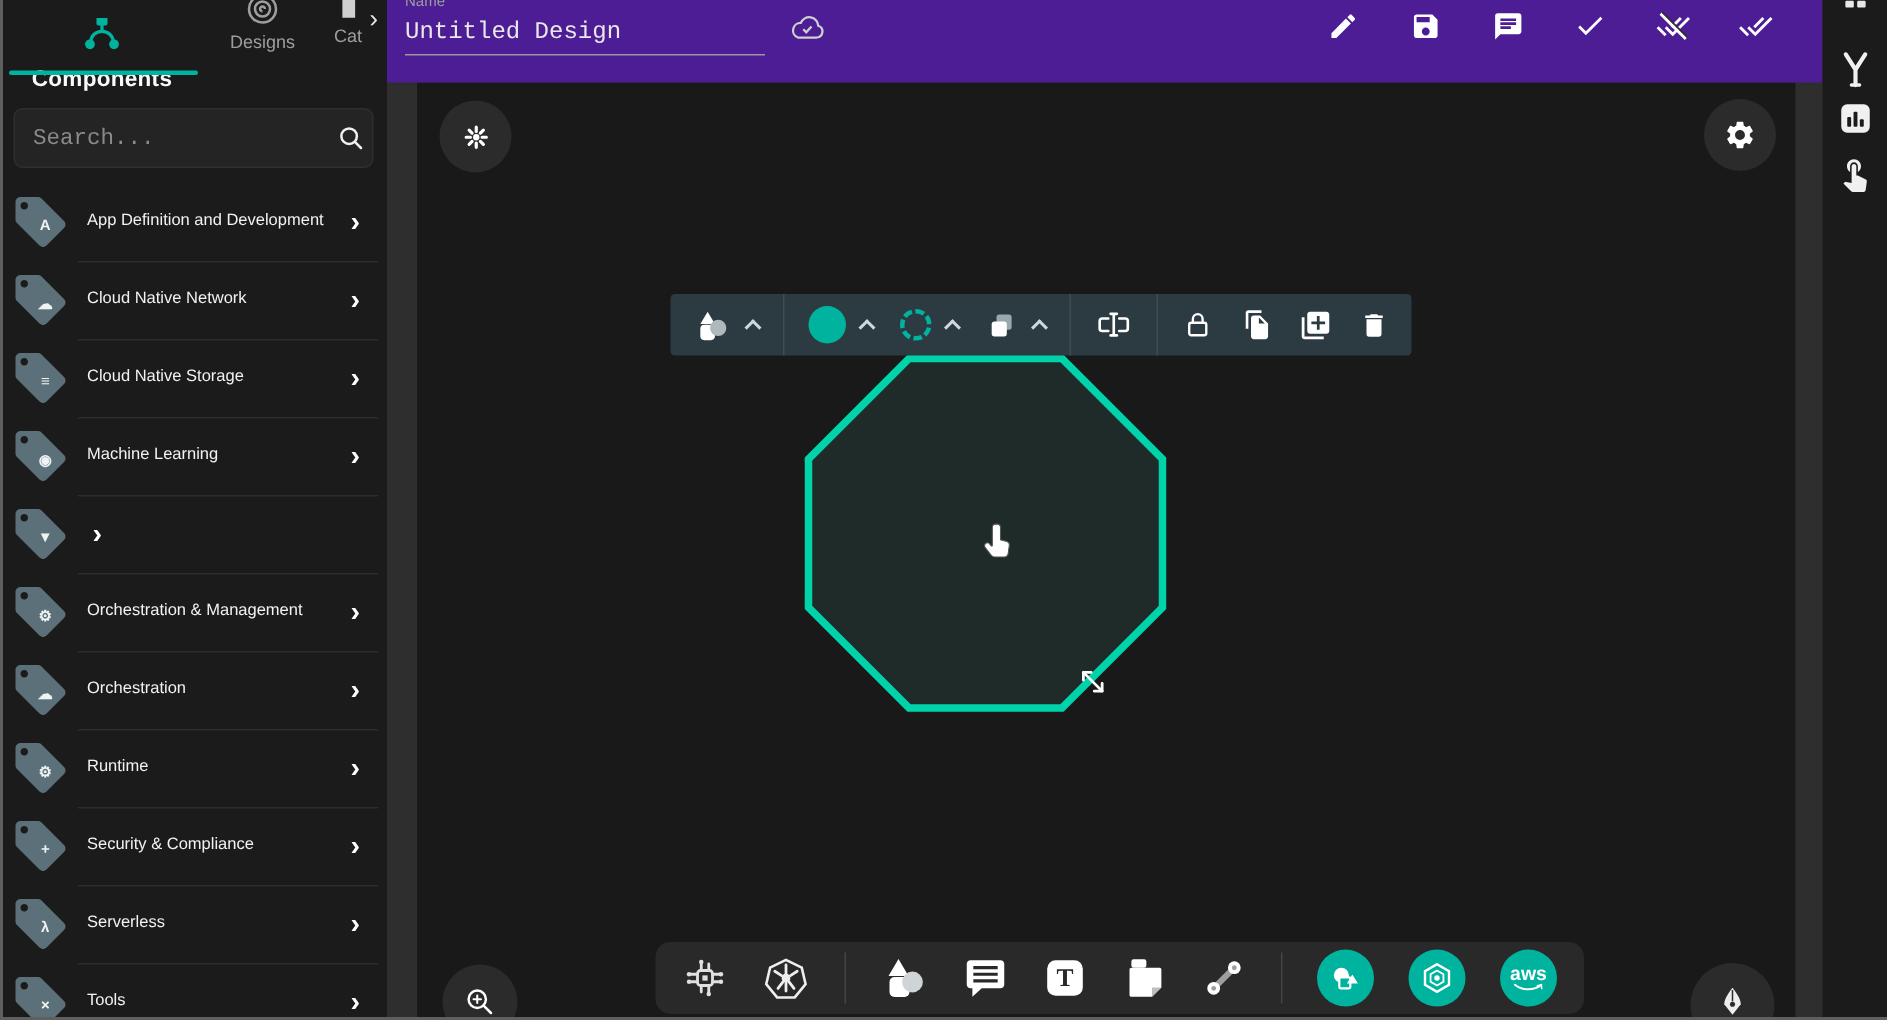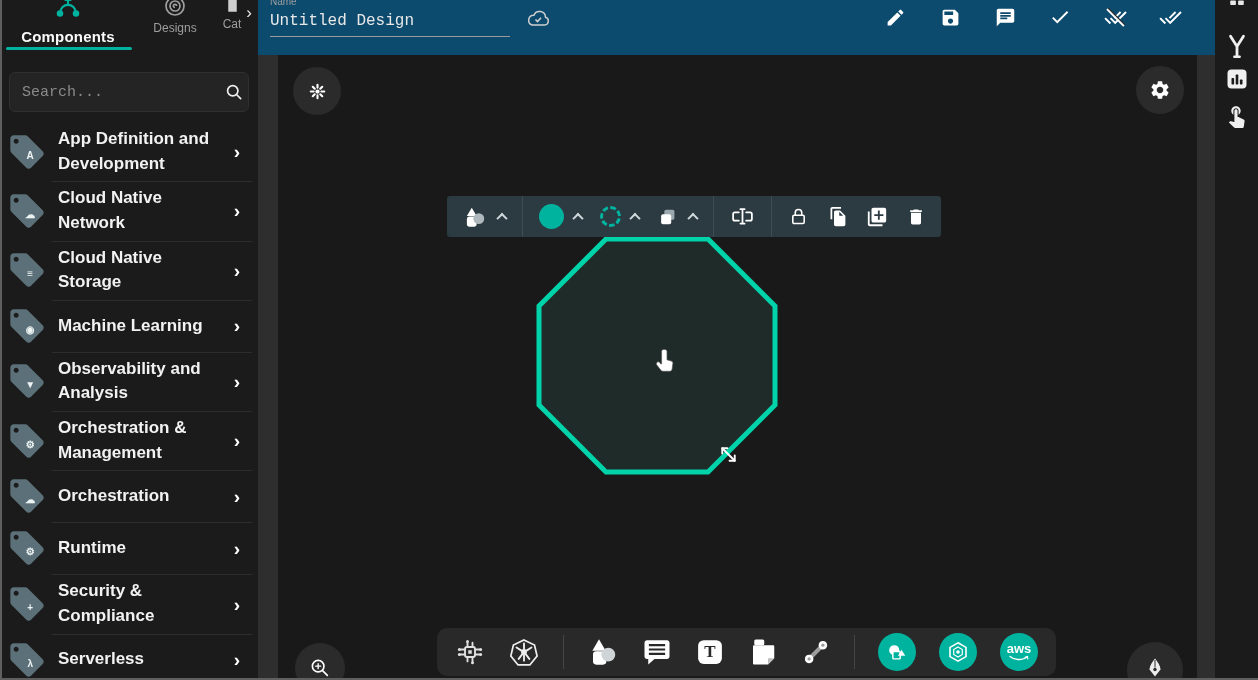--- a/index.html
+++ b/index.html
@@ -8,46 +8,46 @@
   svg{display:block}
 
   
   .edge-left{position:absolute;left:0;top:0;width:2px;height:680px;background:#5f5f5f;z-index:50}
   .edge-bottom{position:absolute;left:0;bottom:0;width:1258px;height:2px;background:#5f5f5f;z-index:50}
 
   
   .sidebar{position:absolute;left:0;top:0;width:258px;height:680px;background:#1b1b1b;z-index:10;overflow:hidden}
   .tabsrow{position:relative;height:52px;display:flex;align-items:flex-start;padding:0 4px}
   .tab{display:flex;flex-direction:column;align-items:center;cursor:pointer}
-  .tab-components{width:128px;padding-top:0}
+  .tab-components{width:128px;padding-top:16px}
   .tab-components .ticon{margin-top:-4px}
   .tab-components .tlabel{font-size:15px;font-weight:bold;color:#fafafa;margin-top:10px;letter-spacing:.2px}
   .tab-underline{position:absolute;left:6px;top:47px;width:126px;height:3px;border-radius:2px;background:#00B39F}
   .tab-sm{width:62px;margin-left:12px}
   .tab-sm .ticon{margin-top:-5px}
   .tab-sm .tlabel{font-size:12px;color:#9e9e9e;margin-top:4px}
   .tab-cat{width:36px;margin-left:8px;overflow:hidden}
   .tabscroll{position:absolute;right:6px;top:4px;color:#e8e8e8;font-size:17px;cursor:pointer;line-height:1}
 
   .searchbox{margin:20px 9px 10px 9px;height:40px;background:#242424;border:1px solid #2f2f2f;border-radius:6px;display:flex;align-items:center}
   .searchbox input{flex:1;background:transparent;border:0;outline:0;color:#ddd;font-size:15px;padding:0 12px;font-family:Liberation Mono, monospace}
   .searchbox input::placeholder{color:#8a8a8a}
   .searchbox .mag{margin-right:12px}
 
   .catlist{margin-top:8px}
   .srow{position:relative;display:flex;align-items:center;min-height:51px;padding:5px 8px 5px 6px;cursor:pointer}
   .srow + .srow::before{content:"";position:absolute;left:52px;right:6px;top:0;height:1px;background:#2d2d2d}
   .tagwrap{position:relative;width:44px;height:42px;flex:0 0 44px}
   .tagwrap svg{position:absolute;left:1px;top:1px}
   .tagglyph{position:absolute;left:55%;top:57%;transform:translate(-50%,-50%);font-size:10px;font-weight:bold;color:#eef4f4;pointer-events:none}
-  .slabel{flex:1;font-size:17px;font-weight:700;color:#f2f2f2;line-height:1.45;padding-left:8px;max-width:172px}
+  .slabel{flex:1;font-size:11px;font-weight:400;color:#f2f2f2;line-height:1.45;padding-left:8px;max-width:172px}
   .schev{flex:0 0 18px;color:#fff;font-size:19px;font-weight:bold;text-align:right;line-height:1}
 
   
-  .hdr{position:absolute;left:258px;top:0;width:957px;height:55px;background:#0c4a6e;z-index:5}
+  .hdr{position:absolute;left:258px;top:0;width:957px;height:55px;background:#4c1d95;z-index:5}
   .nameblock{position:absolute;left:12px;top:0;width:250px}
   .namelabel{position:absolute;top:-4px;left:0;font-size:10px;color:#9e9e9e}
   .nameinput{margin-top:10px;width:240px;background:transparent;border:0;border-bottom:1px solid #9a9a9a;outline:0;color:#e8e8e8;font-size:16px;padding:2px 0 6px 0;font-family:Liberation Mono, monospace}
   .cloudok{position:absolute;left:255px;top:8px}
   .hactions{position:absolute;right:33px;top:5px;display:flex;gap:31px;align-items:center}
   .hbtn{width:24px;height:24px;display:flex;align-items:center;justify-content:center;cursor:pointer}
 
   
   .canvas{position:absolute;left:278px;top:55px;width:919px;height:625px;background:#191919;z-index:4}
   .cbtn{position:absolute;border-radius:50%;background:#2b2b2b;display:flex;align-items:center;justify-content:center;cursor:pointer}
@@ -173,21 +173,20 @@
       <span class="slabel">Machine Learning</span>
       <span class="schev">›</span>
     </div>
     <div class="srow">
       <span class="tagwrap">
         <svg width="40" height="40" viewBox="0 0 24 24">
             <path fill="#5b7078" d="M21.41 11.58l-9-9C12.05 2.22 11.55 2 11 2H4c-1.1 0-2 .9-2 2v7c0 .55.22 1.05.59 1.42l9 9c.36.36.86.58 1.41.58s1.05-.22 1.41-.59l7-7c.37-.36.59-.86.59-1.41s-.22-1.06-.59-1.42zM5.5 7C4.67 7 4 6.33 4 5.5S4.67 4 5.5 4 7 4.67 7 5.5 6.33 7 5.5 7z"></path>
           </svg>
         <span class="tagglyph">▼</span>
       </span>
-      <span class="slabel">Observability and Analysis</span>
       <span class="schev">›</span>
     </div>
     <div class="srow">
       <span class="tagwrap">
         <svg width="40" height="40" viewBox="0 0 24 24">
             <path fill="#5b7078" d="M21.41 11.58l-9-9C12.05 2.22 11.55 2 11 2H4c-1.1 0-2 .9-2 2v7c0 .55.22 1.05.59 1.42l9 9c.36.36.86.58 1.41.58s1.05-.22 1.41-.59l7-7c.37-.36.59-.86.59-1.41s-.22-1.06-.59-1.42zM5.5 7C4.67 7 4 6.33 4 5.5S4.67 4 5.5 4 7 4.67 7 5.5 6.33 7 5.5 7z"></path>
           </svg>
         <span class="tagglyph">⚙</span>
       </span>
       <span class="slabel">Orchestration &amp; Management</span>

